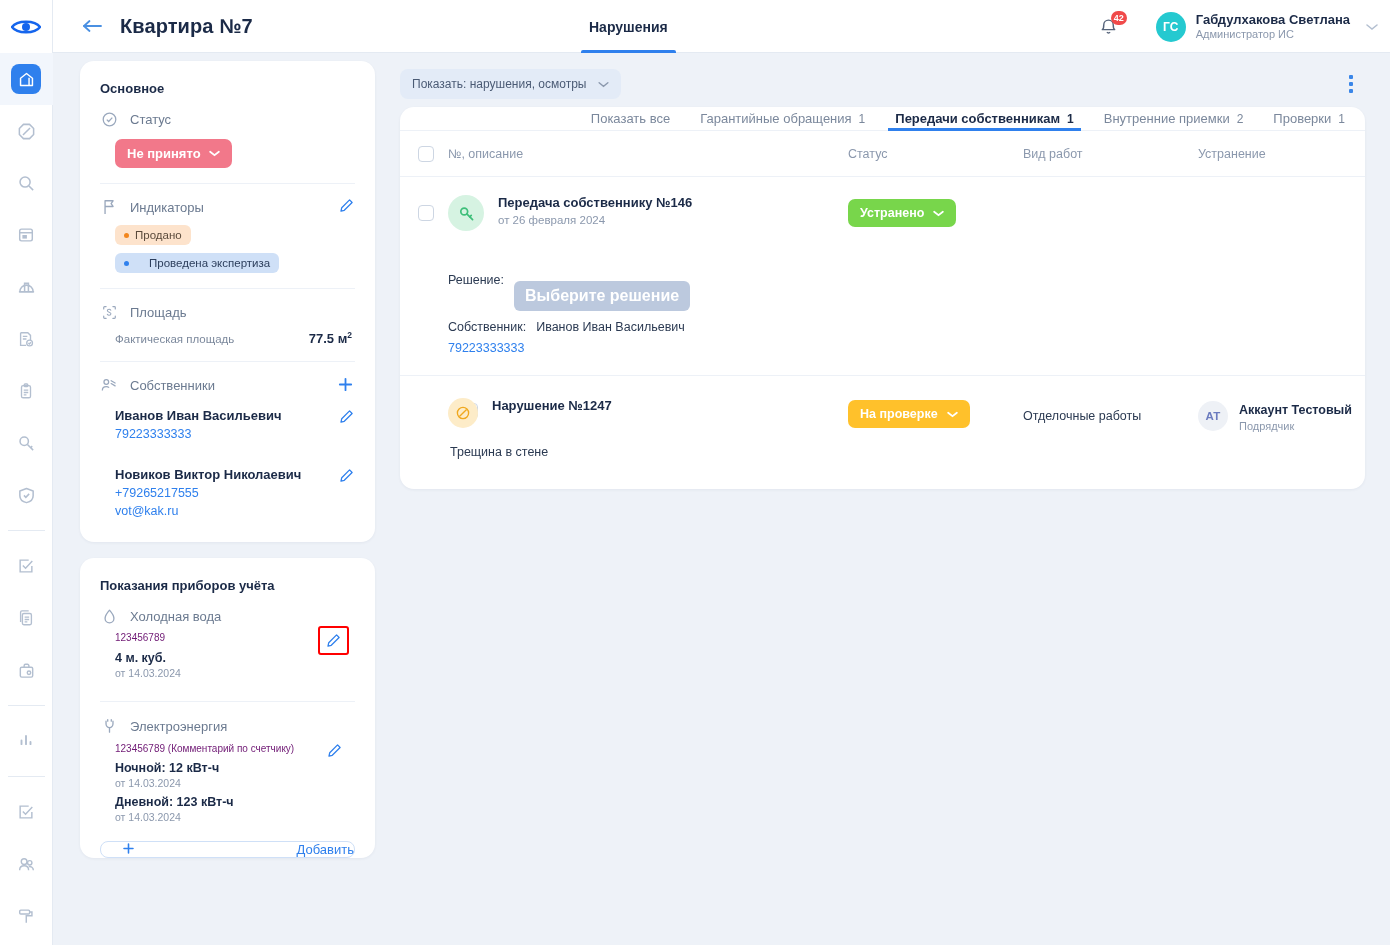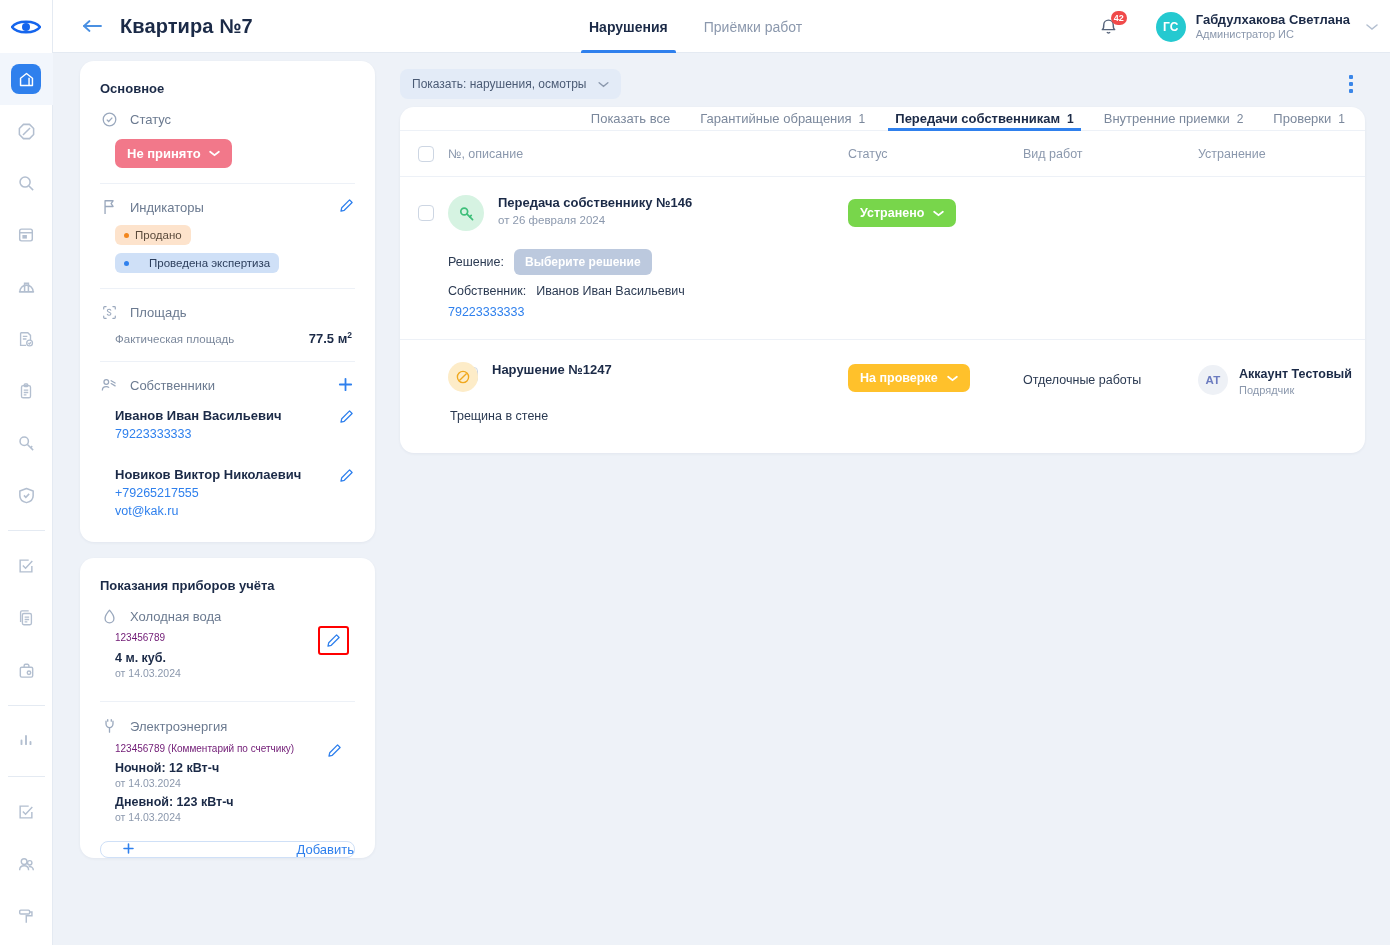--- a/index.html
+++ b/index.html
@@ -172,22 +172,22 @@
     flex: 0 0 36px;
   }
   .r-ico.green { background: #d6f3e2; color: #3fbf7a; }
   .r-ico.amber { background: #fdecc8; color: #f0a81e; }
   .r-title { font-size: 13px; font-weight: bold; color: #1b2a47; }
   .r-sub { font-size: 11.5px; color: #8b98ad; margin-top: 4px; }
   .r-text { font-size: 12.5px; color: #2b3a52; }
   .r-meta { margin-top: 18px; }
   .meta-line { display: flex; align-items: center; gap: 10px; margin-top: 9px; font-size: 12.5px; color: #2b3a52; }
   .sel-btn {
-    background: #bcc9de; color: #ffffff; font-size: 12px; font-weight: bold;
-    border-radius: 6px; padding: 6px 11px; cursor: pointer;
+    background: #bcc9de; color: #ffffff; font-size: 16px; font-weight: bold;
+    border-radius: 6px; padding: 6px 11px; cursor: pointer; margin-top: 32px;
   }
   .blue-link { font-size: 12.5px; color: #2f80ed; cursor: pointer; margin-top: 7px; display: block; }
 
   .badge {
     display: inline-flex; align-items: center; gap: 9px; color: #ffffff; font-size: 12.5px; font-weight: bold;
     border-radius: 7px; padding: 7px 12px; cursor: pointer;
   }
   .badge .chev { font-size: 10px; }
   .badge-green { background: #78d64b; }
   .badge-amber { background: #ffc12b; }
@@ -365,23 +365,20 @@
     <svg width="20" height="14" viewBox="0 0 20 14" fill="none" stroke="#4a90e2" stroke-width="1.8" stroke-linecap="round" stroke-linejoin="round">
       <path d="M19 7H2"></path>
         <path d="M7.5 2L2 7l5.5 5"></path>
     </svg>
   </div>
   <div class="page-title">Квартира №7</div>
 
   <div class="top-tabs">
     <div class="top-tab active">
       <span>Нарушения</span>
-    </div>
-    <div class="top-tab">
-      <span>Приёмки работ</span>
     </div>
   </div>
 
   <div class="top-right">
     <div class="bell">
       <svg width="19" height="19" viewBox="0 0 20 20" fill="none" stroke="#55637a" stroke-width="1.5">
         <path d="M5 8.3a5 5 0 0 1 10 0c0 4 1.5 5 1.5 5h-13S5 12.3 5 8.3z" stroke-linejoin="round"></path>
         <path d="M8.4 16a1.9 1.9 0 0 0 3.2 0"></path>
       </svg>
       <span class="bell-badge">42</span>

